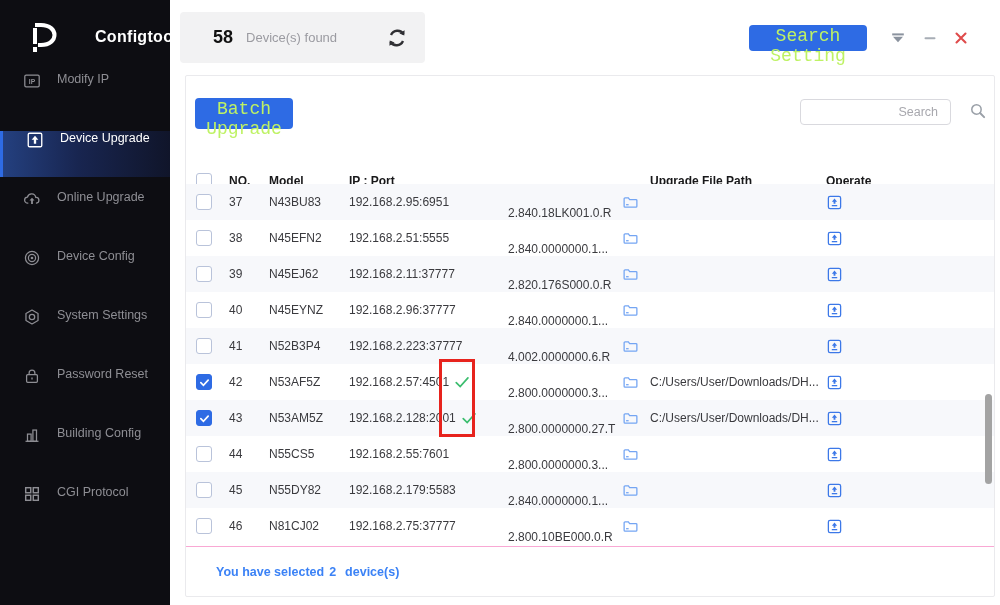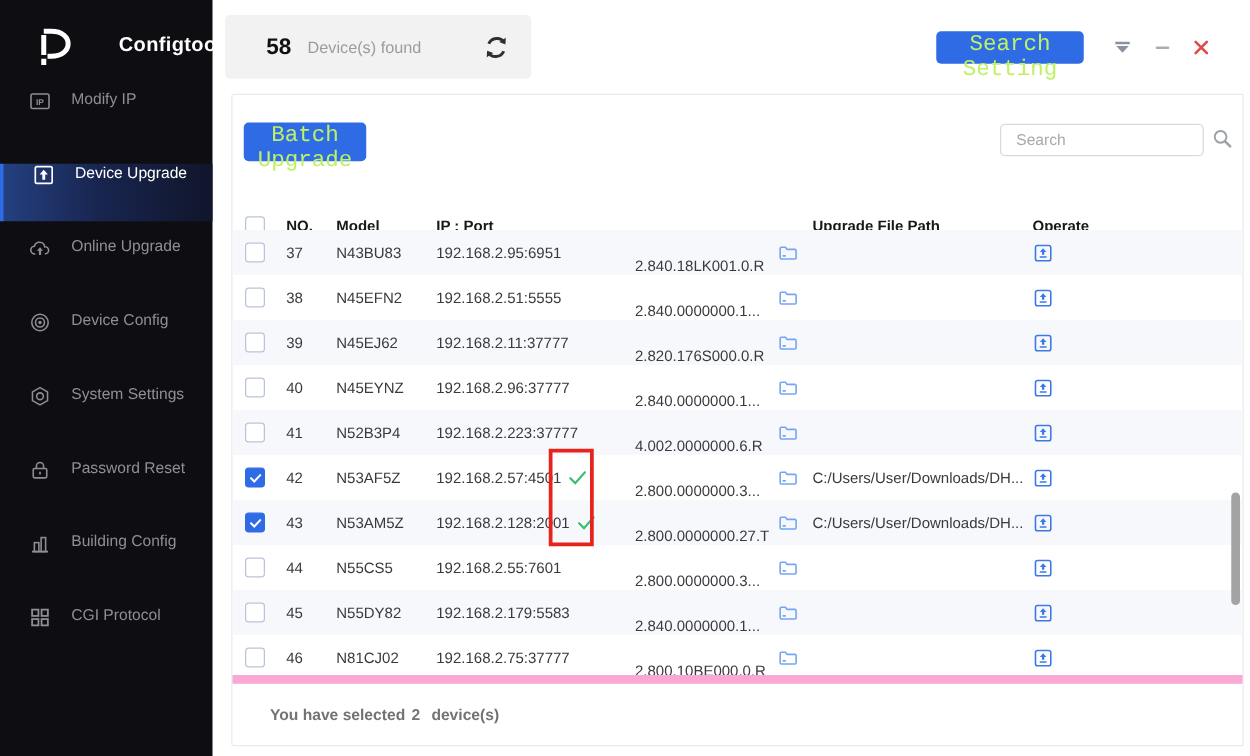--- a/index.html
+++ b/index.html
@@ -29,21 +29,21 @@
   .search-setting{width:118px;height:26px;}
   .wc-icon{width:18px;height:18px;display:flex;align-items:center;justify-content:center;cursor:pointer;}
   .wc-icon svg{width:16px;height:16px;}
   .collapse{margin-left:22px;color:#8a929e;}
   .minimize{margin-left:14px;color:#a7adb5;}
   .close{margin-left:13px;color:var(--close,#df4b4b);}
 
   
   .card{position:absolute;left:185px;top:75px;width:810px;height:522px;background:#fff;border:1px solid #eaeaed;border-radius:2px;box-sizing:border-box;}
   .btn-batch{position:absolute;left:9px;top:22px;width:98px;height:31px;}
-  .search-wrap input{position:absolute;left:614px;top:23px;width:163px;height:26px;box-sizing:border-box;border:1px solid #d9d9de;border-radius:4px;padding:0 12px;font-size:12.5px;font-family:inherit;color:#333;outline:none;}
+  .search-wrap input{position:absolute;left:614px;top:23px;width:151px;height:26px;box-sizing:border-box;border:1px solid #d9d9de;border-radius:4px;padding:0 12px;font-size:12.5px;font-family:inherit;color:#333;outline:none;text-align:right;}
   .search-wrap input::placeholder{color:#a8a8ae;}
   .search-ico{position:absolute;left:783px;top:26px;width:18px;height:18px;color:#9aa0a8;cursor:pointer;}
   .search-ico svg{width:18px;height:18px;}
 
   
   .thead,.row{display:flex;align-items:center;}
   .thead{position:absolute;top:87px;left:0;right:0;height:35px;font-size:12px;font-weight:bold;color:#18181a;}
   .tbody{position:absolute;top:108px;left:0;right:0;}
   .row{height:36px;font-size:12px;color:#3a3a3e;}
   .row.striped{background:#f7f8fb;}
@@ -59,21 +59,21 @@
   .col-operate{flex:1;padding-left:6px;color:#3c78e8;}
   .col-operate svg{width:17px;height:17px;display:block;cursor:pointer;}
 
   .cb{width:16px;height:16px;border:1px solid #b9c3da;border-radius:3px;background:#fff;box-sizing:border-box;cursor:pointer;display:flex;align-items:center;justify-content:center;}
   .cb.checked{background:var(--accent,#2e6be4);border-color:var(--accent,#2e6be4);}
   .cb svg{width:11px;height:11px;}
 
   .red-box{position:absolute;left:253px;top:283px;width:30px;height:72px;border:3px solid var(--annotation,#e7231d);z-index:5;pointer-events:none;}
   .scroll-thumb{position:absolute;right:2px;top:318px;width:7px;height:90px;background:#a3a3a3;border-radius:4px;cursor:pointer;}
 
-  .card-footer{position:absolute;left:0;right:0;bottom:0;height:49px;border-top:7px solid #f9a8d4;display:flex;align-items:center;padding-left:30px;font-size:12.5px;font-weight:bold;color:#737373;}
+  .card-footer{position:absolute;left:0;right:0;bottom:0;height:49px;border-top:1px solid #f9a8d4;display:flex;align-items:center;padding-left:30px;font-size:12.5px;font-weight:bold;color:#3b82f6;}
   .card-footer .cnt{margin-left:5px;}
   .card-footer .sfx{margin-left:9px;}
 </style>
 </head>
 <body>
 
 <div class="window">
 
   <aside class="sidebar">
     <div class="brand">

